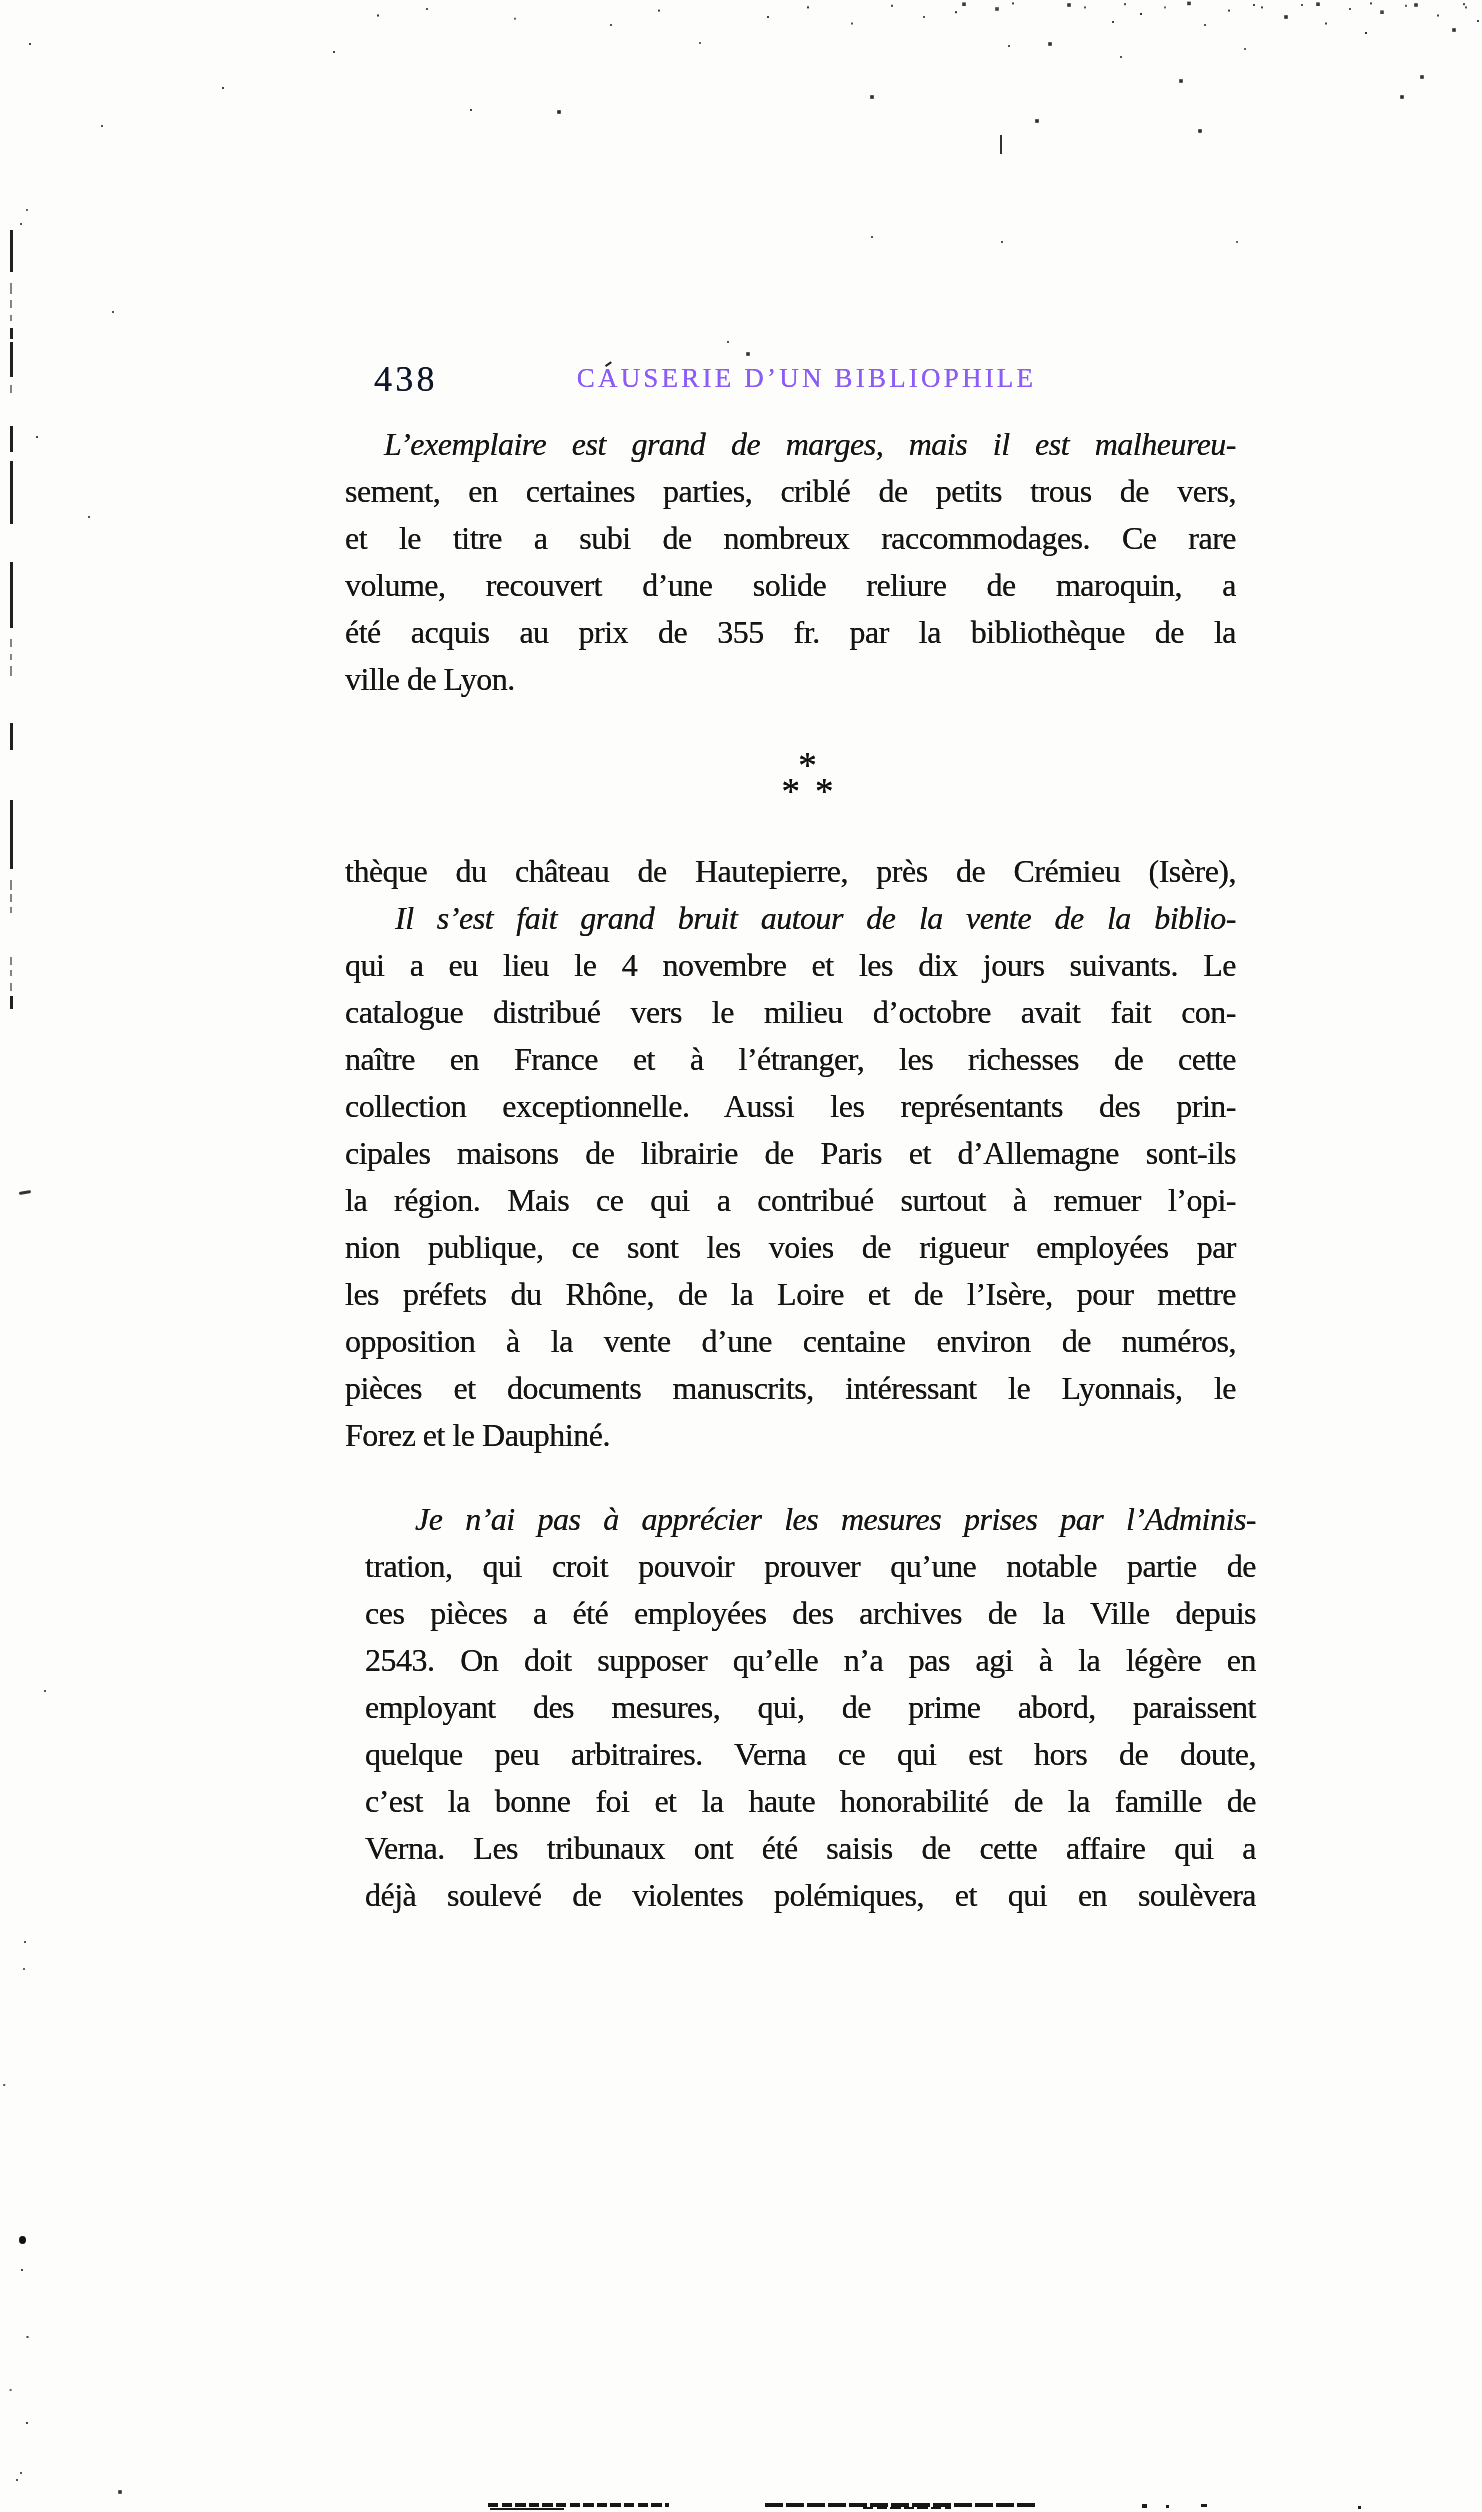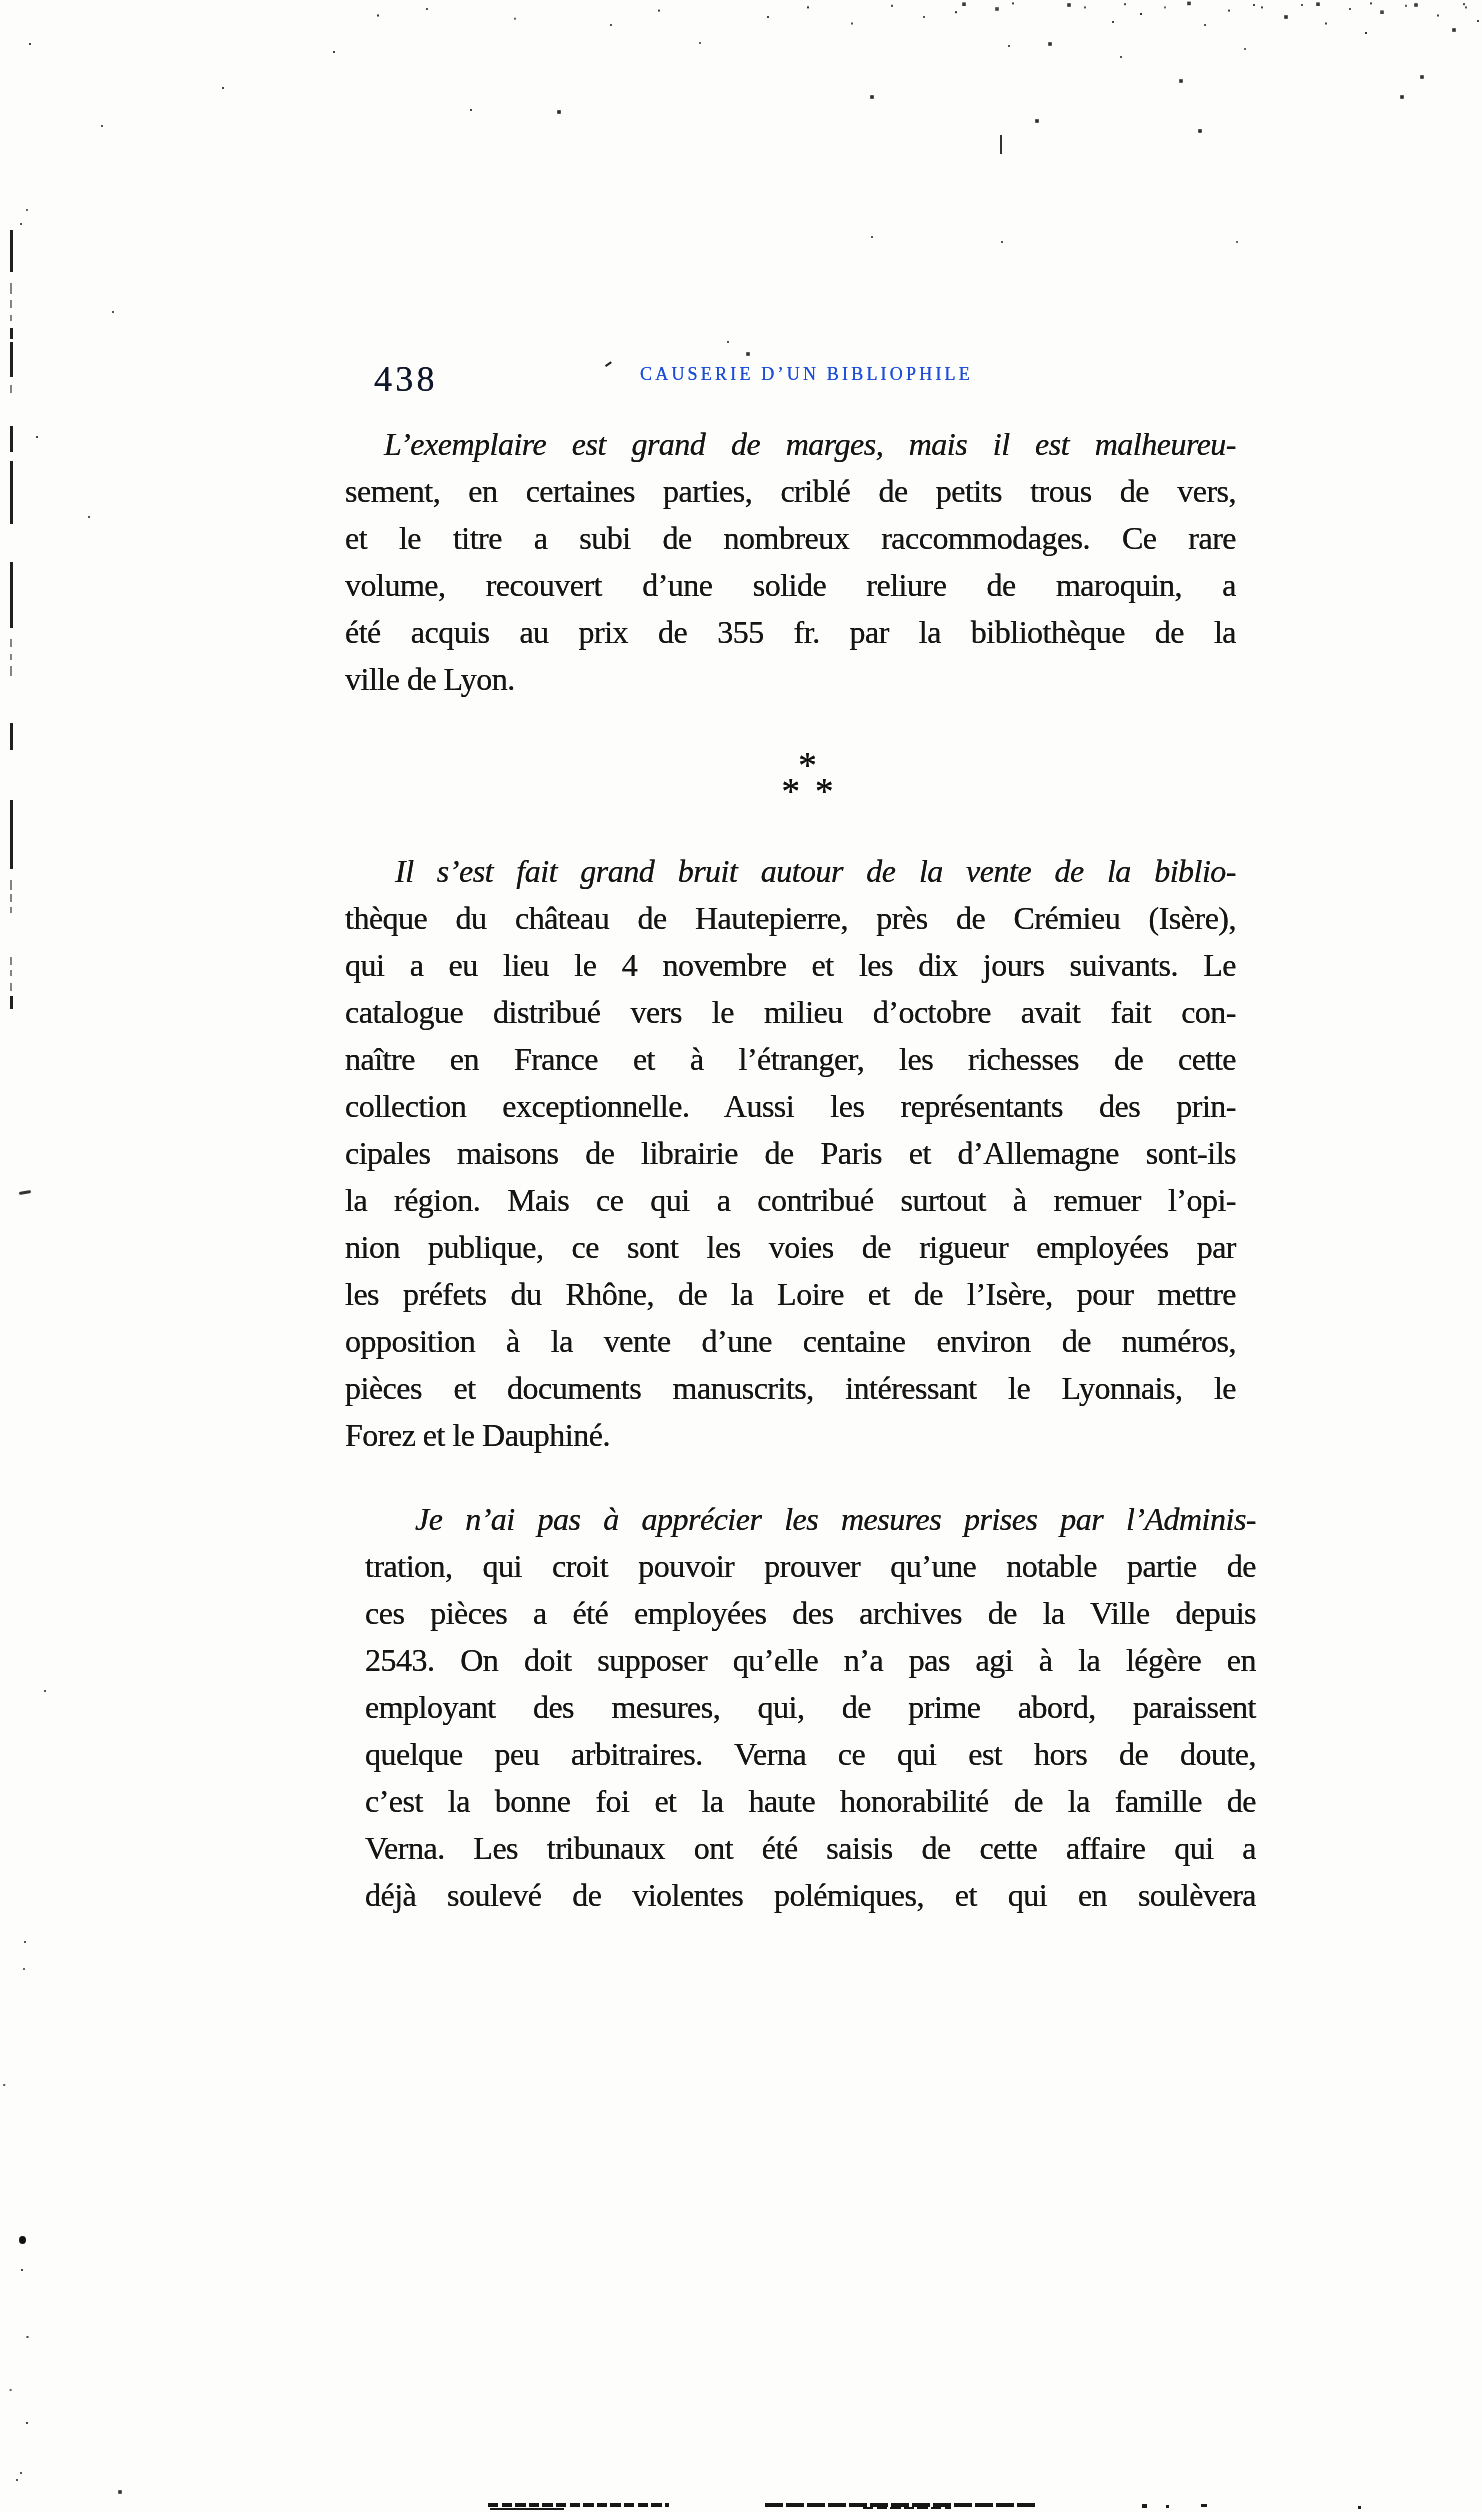--- a/index.html
+++ b/index.html
@@ -16,23 +16,23 @@
   .page-number{
     position:absolute;left:374px;top:361px;
     font-size:36px;line-height:1;
     letter-spacing:3.2px;
     color:#0f172a;
     text-shadow:0 0 0.5px currentColor;
   }
   .running-title{
     position:absolute;left:345px;top:365px;width:923px;
     text-align:center;
-    font-size:18px;line-height:1;
+    font-size:27px;line-height:1;
     letter-spacing:3.2px;
-    color:#1d4ed8;
+    color:#8b5cf6;
     text-shadow:0 0 0.4px currentColor;
     white-space:nowrap;
   }
   
   .para{
     position:absolute;left:345px;width:891px;
     font-size:32px;line-height:47px;
     letter-spacing:-0.5px;
     text-shadow:0 0 0.6px currentColor;
   }
@@ -112,22 +112,22 @@
     <div class="line">été acquis au prix de 355 fr. par la bibliothèque de la</div>
     <div class="line endpara">ville de Lyon.</div>
   </div>
 
 <div class="asterism">
   <div class="row1">*</div>
   <div class="row2">* *</div>
 </div>
 
 <div class="para p1">
+    <div class="line">thèque du château de Hautepierre, près de Crémieu (Isère),</div>
     <div class="line first">Il s’est fait grand bruit autour de la vente de la biblio-</div>
-    <div class="line">thèque du château de Hautepierre, près de Crémieu (Isère),</div>
     <div class="line">qui a eu lieu le 4 novembre et les dix jours suivants. Le</div>
     <div class="line">catalogue distribué vers le milieu d’octobre avait fait con-</div>
     <div class="line">naître en France et à l’étranger, les richesses de cette</div>
     <div class="line">collection exceptionnelle. Aussi les représentants des prin-</div>
     <div class="line">cipales maisons de librairie de Paris et d’Allemagne sont-ils</div>
     <div class="line">la région. Mais ce qui a contribué surtout à remuer l’opi-</div>
     <div class="line">nion publique, ce sont les voies de rigueur employées par</div>
     <div class="line">les préfets du Rhône, de la Loire et de l’Isère, pour mettre</div>
     <div class="line">opposition à la vente d’une centaine environ de numéros,</div>
     <div class="line">pièces et documents manuscrits, intéressant le Lyonnais, le</div>

